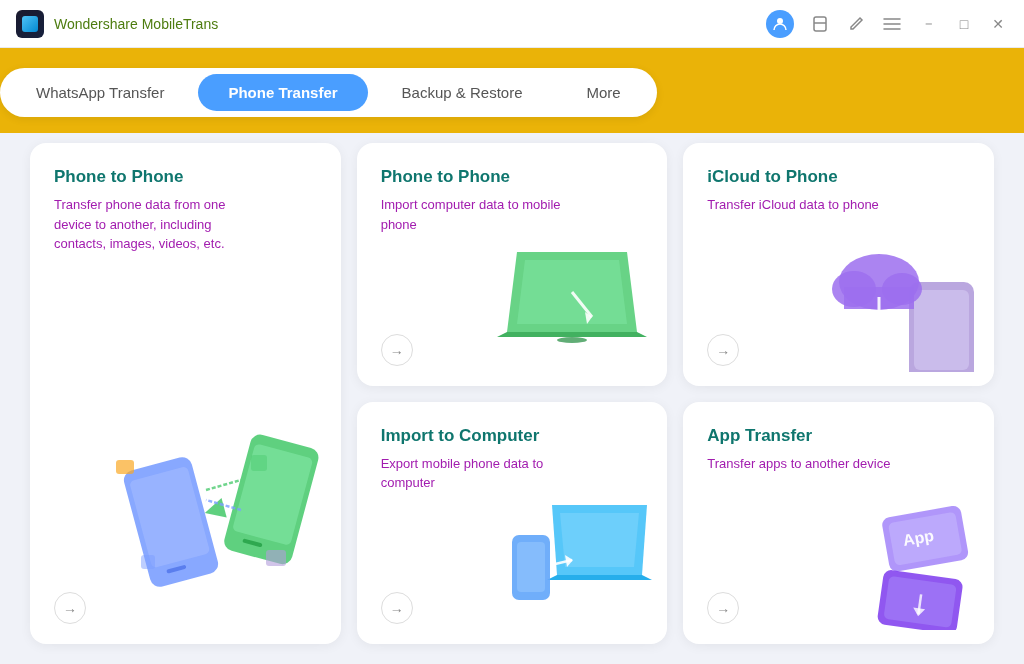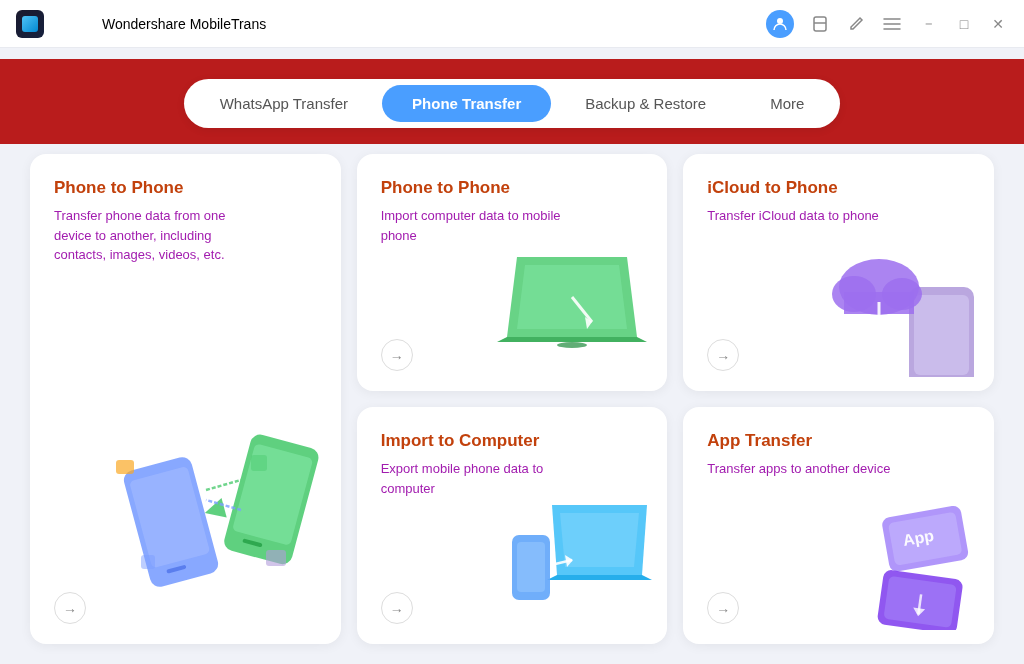--- a/index.html
+++ b/index.html
@@ -39,22 +39,21 @@
     }
     .app-icon-inner {
       width: 16px;
       height: 16px;
       background: linear-gradient(135deg, #4fc3f7, #0288d1);
       border-radius: 3px;
     }
     .app-title {
       font-size: 14px;
       font-weight: 500;
-      color: #000000;
-      margin-left: 48px;
+      color: #4d7c0f;
     }
     .titlebar-right {
       display: flex;
       align-items: center;
       gap: 16px;
     }
     .titlebar-btn {
       width: 20px;
       height: 20px;
       display: flex;
@@ -76,24 +75,23 @@
     .win-btn {
       font-size: 14px;
       color: #888;
       cursor: pointer;
       padding: 2px 4px;
     }
 
     
     .nav-container {
       display: flex;
-      justify-content: center;
+      justify-content: flex-start;
       padding: 20px 0 16px;
-      background: #b91c1c;
-      margin-top: 11px;
+      background: #eab308;
     }
     .nav-tabs {
       display: flex;
       background: #fff;
       border-radius: 40px;
       padding: 6px;
       gap: 4px;
       box-shadow: 0 2px 8px rgba(0,0,0,0.08);
     }
     .nav-tab {
@@ -141,21 +139,21 @@
       cursor: pointer;
     }
 
     .card.large {
       grid-row: span 2;
     }
 
     .card-title {
       font-size: 17px;
       font-weight: 700;
-      color: #c2410c;
+      color: #0f766e;
       margin-bottom: 8px;
     }
 
     .card-desc {
       font-size: 13px;
       color: #a21caf;
       line-height: 1.5;
       max-width: 200px;
     }
 

